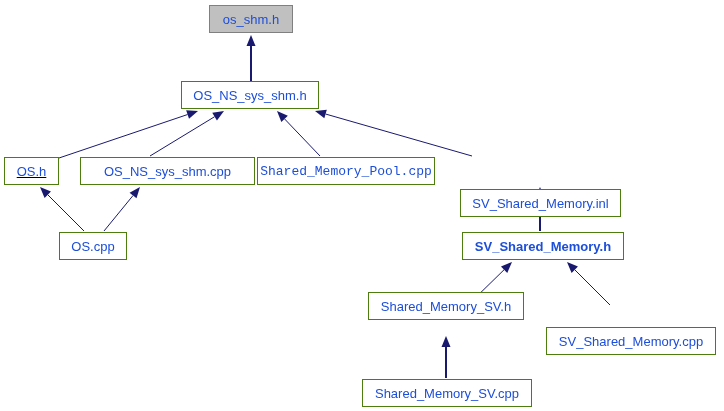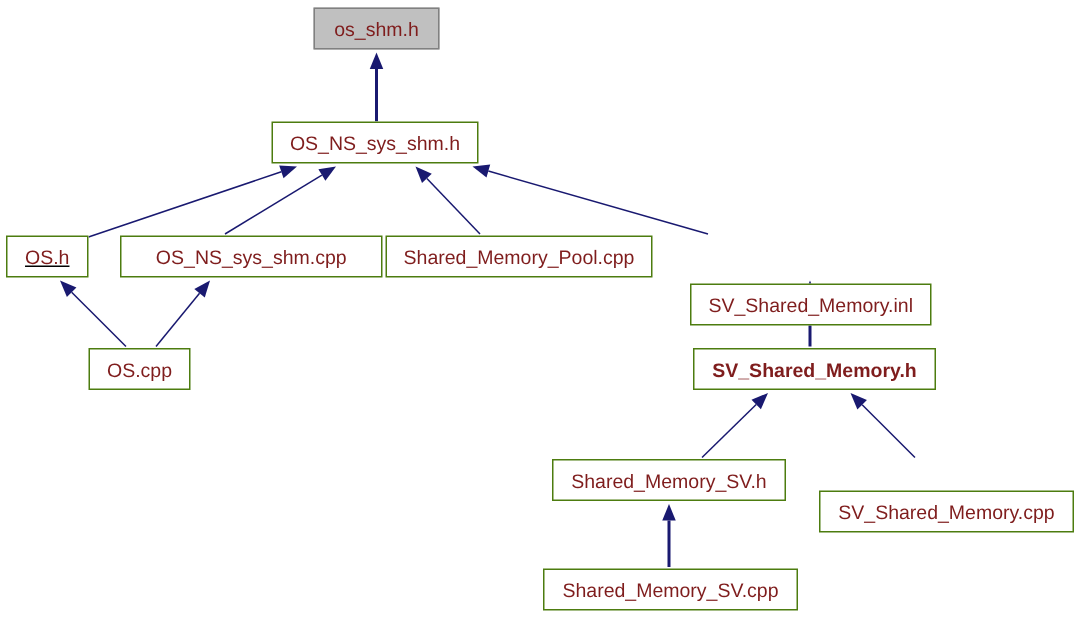--- a/index.html
+++ b/index.html
@@ -33,21 +33,21 @@
     justify-content: center;
     white-space: nowrap;
   }
   .node-box.root-node {
     background: #c0c0c0;
     border: 1px solid #808080;
   }
   .node-label {
     font-size: 13px;
     line-height: 13px;
-    color: #7f1d1d;
+    color: #1d4ed8;
     letter-spacing: 0px;
     pointer-events: none;
   }
   .edge-line {
     stroke: #191970;
     stroke-width: 1;
     fill: none;
   }
   .edge-line.thick {
     stroke-width: 2;
@@ -113,33 +113,33 @@
       </div>
       <div class="node-box" style="left: 181px; top: 81px; width: 138px; height: 28px;">
         <span class="node-label">OS_NS_sys_shm.h</span>
       </div>
       <div class="node-box" style="left: 4px; top: 157px; width: 55px; height: 28px; text-decoration: underline;">
         <span class="node-label">OS.h</span>
       </div>
       <div class="node-box" style="left: 80px; top: 157px; width: 175px; height: 28px;">
         <span class="node-label">OS_NS_sys_shm.cpp</span>
       </div>
-      <div class="node-box" style="left: 257px; top: 157px; width: 178px; height: 28px;">
+      <div class="node-box" style="left: 257px; top: 157px; width: 178px; height: 28px; font-family: Liberation Mono, monospace;">
         <span class="node-label">Shared_Memory_Pool.cpp</span>
       </div>
       <div class="node-box" style="left: 460px; top: 157px; width: 161px; height: 28px; margin-top: 32px;">
         <span class="node-label">SV_Shared_Memory.inl</span>
       </div>
       <div class="node-box" style="left: 59px; top: 232px; width: 68px; height: 28px;">
         <span class="node-label">OS.cpp</span>
       </div>
       <div class="node-box" style="left: 462px; top: 232px; width: 162px; height: 28px; font-weight: bold;">
         <span class="node-label">SV_Shared_Memory.h</span>
       </div>
-      <div class="node-box" style="left: 368px; top: 306px; width: 156px; height: 28px;">
+      <div class="node-box" style="left: 368px; top: 292px; width: 156px; height: 28px;">
         <span class="node-label">Shared_Memory_SV.h</span>
       </div>
       <div class="node-box" style="left: 546px; top: 306px; width: 170px; height: 28px; margin-top: 21px;">
         <span class="node-label">SV_Shared_Memory.cpp</span>
       </div>
       <div class="node-box" style="left: 362px; top: 379px; width: 170px; height: 28px;">
         <span class="node-label">Shared_Memory_SV.cpp</span>
       </div>
     </div>
 </div>

